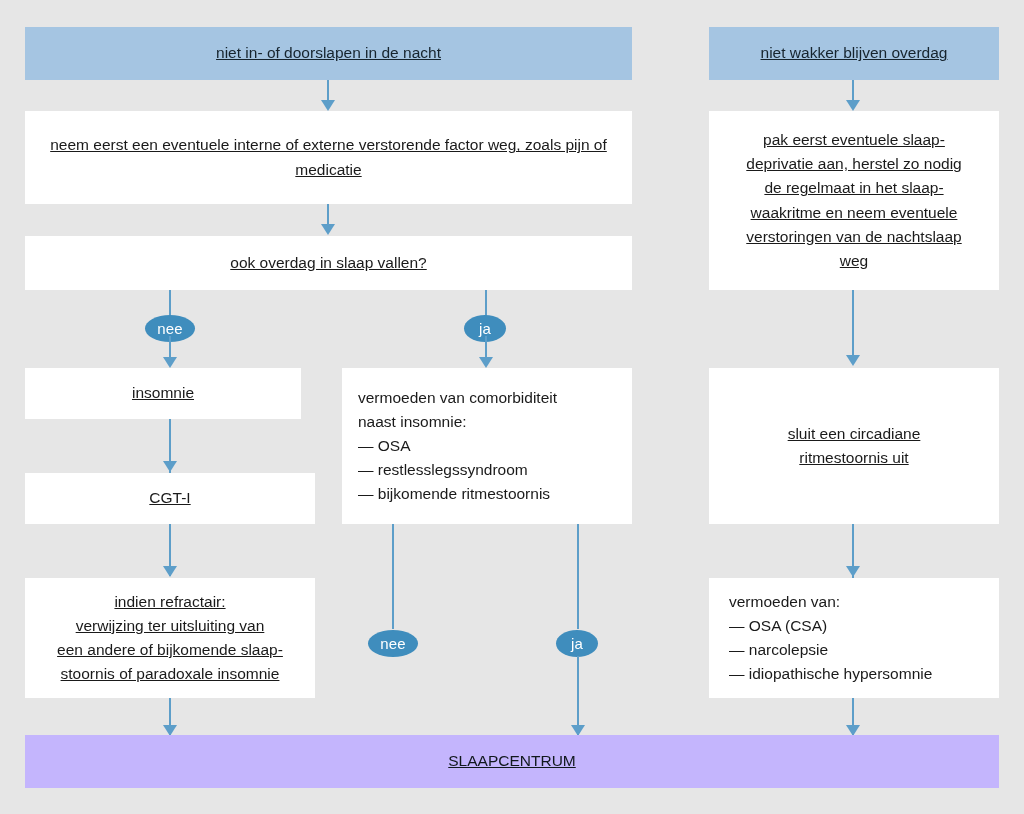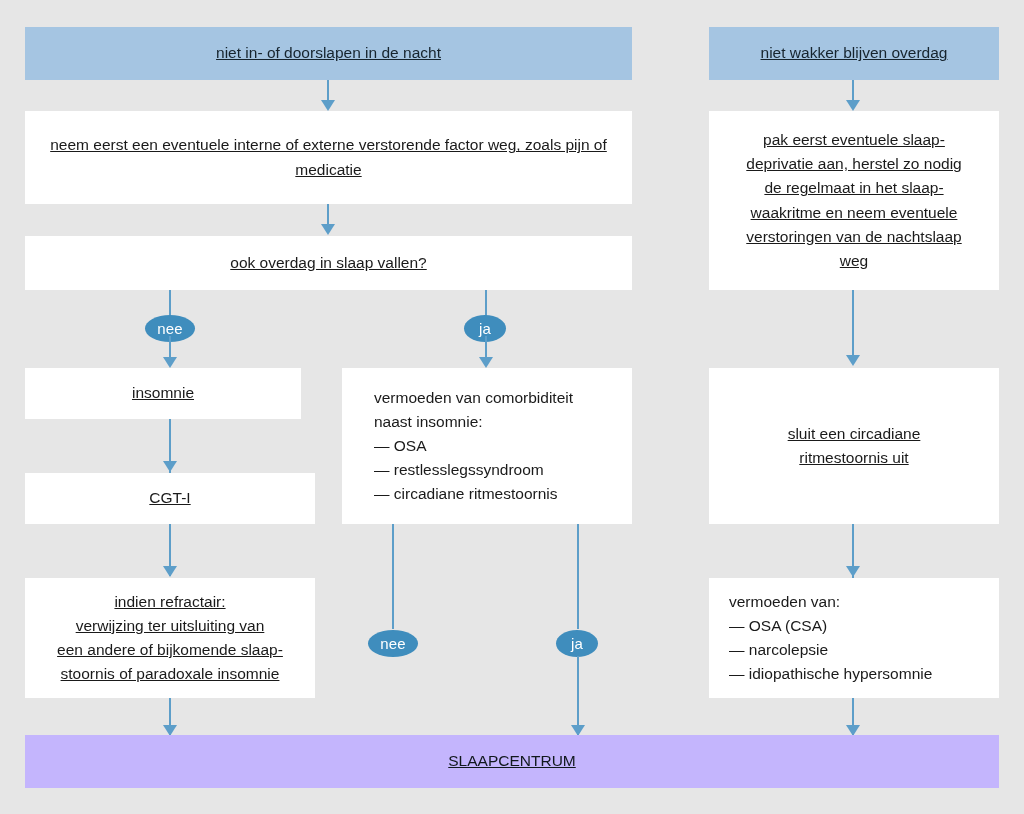--- a/index.html
+++ b/index.html
@@ -118,26 +118,26 @@
   <div class="arrowhead" style="left:163px; top:566px;"></div>
 
   <div class="node center" style="left:25px; top:578px; width:290px; height:120px;">indien refractair:
 verwijzing ter uitsluiting van
 een andere of bijkomende slaap-
 stoornis of paradoxale insomnie</div>
 
   <div class="conn" style="left:169px; top:698px; height:37px;"></div>
   <div class="arrowhead" style="left:163px; top:725px;"></div>
 
-  <div class="node left" style="left:342px; top:368px; width:290px; height:156px; padding:14px 32px;">
+  <div class="node left" style="left:342px; top:368px; width:290px; height:156px; padding:14px 16px;">
     <div style="white-space:pre-line;">vermoeden van comorbiditeit
 naast insomnie:</div>
     <div>— OSA</div>
     <div>— restlesslegssyndroom</div>
-    <div>— circadiane ritmestoornis</div>
+    <div>— bijkomende ritmestoornis</div>
   </div>
 
   <div class="conn" style="left:392px; top:524px; height:105px;"></div>
   <div class="badge" style="left:368px; top:630px; width:50px; height:27px;">nee</div>
 
   <div class="conn" style="left:577px; top:524px; height:105px;"></div>
   <div class="badge" style="left:556px; top:630px; width:42px; height:27px;">ja</div>
   <div class="conn" style="left:577px; top:656px; height:79px;"></div>
   <div class="arrowhead" style="left:571px; top:725px;"></div>
 

